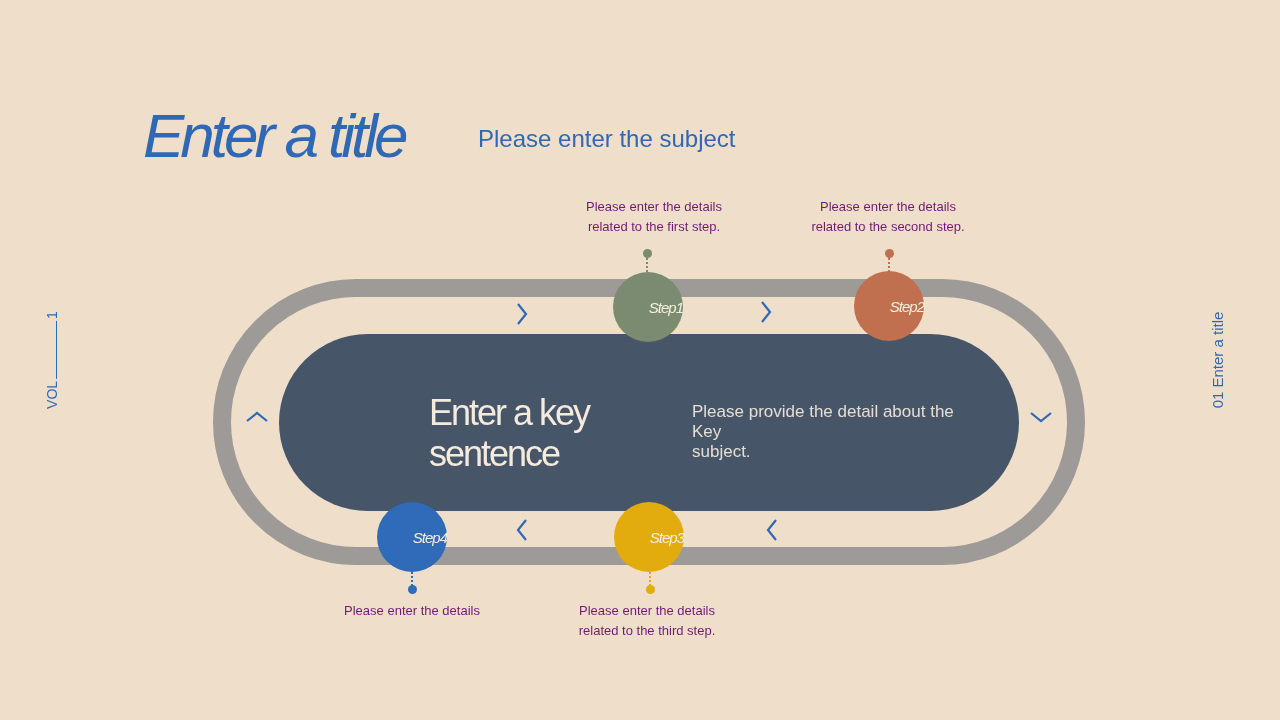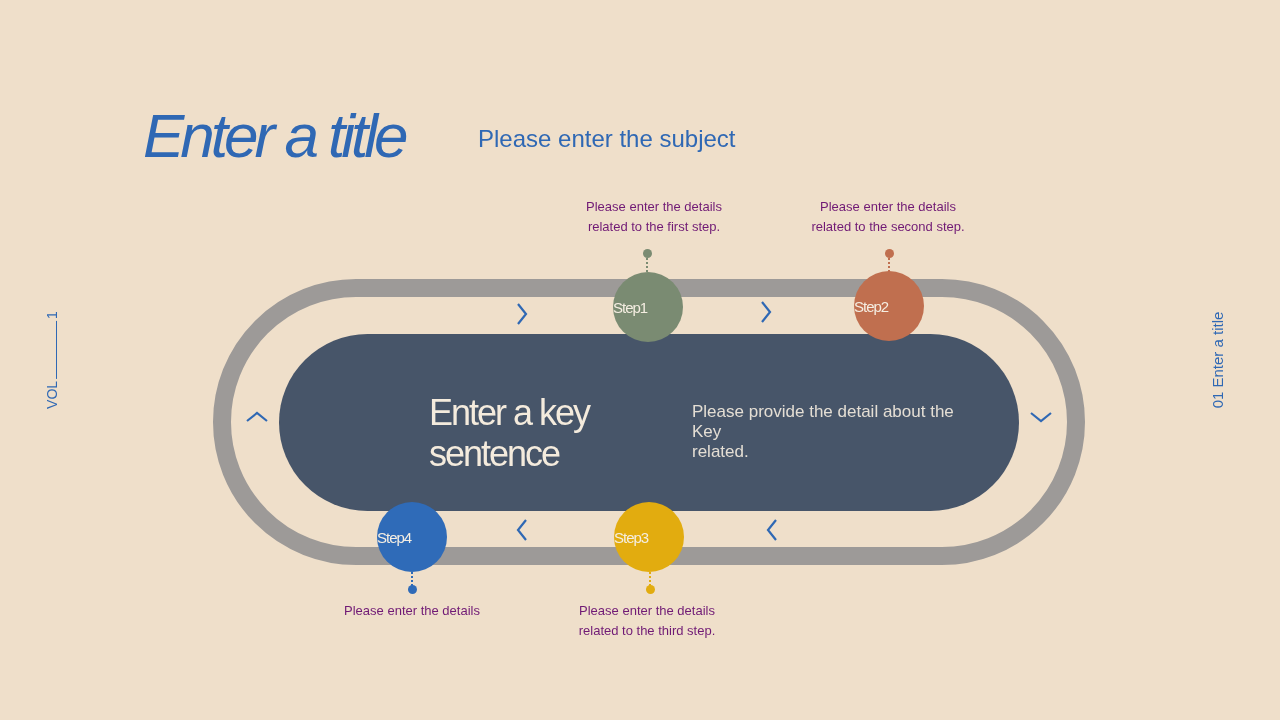--- a/index.html
+++ b/index.html
@@ -49,22 +49,22 @@
     .key-sentence {
       left: 381px; top: 392px; width: 200px;
       color: #F4EBDD; font-size: 36px; line-height: 41px; letter-spacing: -2px; margin-left: 48px;
     }
     .key-detail {
       left: 692px; top: 402px; width: 290px;
       color: #E4DED4; font-size: 17px; line-height: 20px;
     }
     .step {
       width: 70px; height: 70px; border-radius: 50%;
-      display: flex; align-items: center; justify-content: flex-start;
-      color: #F5EEE2; font-size: 15px; letter-spacing: -1px;
+      display: flex; align-items: center; justify-content: flex-end;
+      color: #F5EEE2; font-size: 15px; letter-spacing: -1px; font-style: italic;
     }
     .dot { width: 9px; height: 9px; border-radius: 50%; }
     .dash { width: 0; height: 14px; border-left: 2px dotted; }
     .desc {
       width: 200px; text-align: center; color: #701a75;
       font-size: 13px; line-height: 20px;
     }
     .chev { color: #2F68B4; width: 24px; height: 24px; }
     .chev svg { width: 24px; height: 24px; display: block; }
   </style>
@@ -87,21 +87,21 @@
 
 <div class="abs track"></div>
 <div class="abs pill"></div>
 
 <div class="abs key-sentence">
   <div>Enter a key</div>
   <div>sentence</div>
 </div>
 <div class="abs key-detail">
   <div>Please provide the detail about the Key</div>
-  <div>related.</div>
+  <div>subject.</div>
 </div>
 
 <div class="abs chev" style="left:510px; top:302px;">
   <svg viewBox="0 0 24 24">
       <polyline points="8,2 16,12 8,22" fill="none" stroke="#2F68B4" stroke-width="2.2"></polyline>
     </svg>
 </div>
 <div class="abs chev" style="left:754px; top:300px;">
   <svg viewBox="0 0 24 24">
       <polyline points="8,2 16,12 8,22" fill="none" stroke="#2F68B4" stroke-width="2.2"></polyline>

